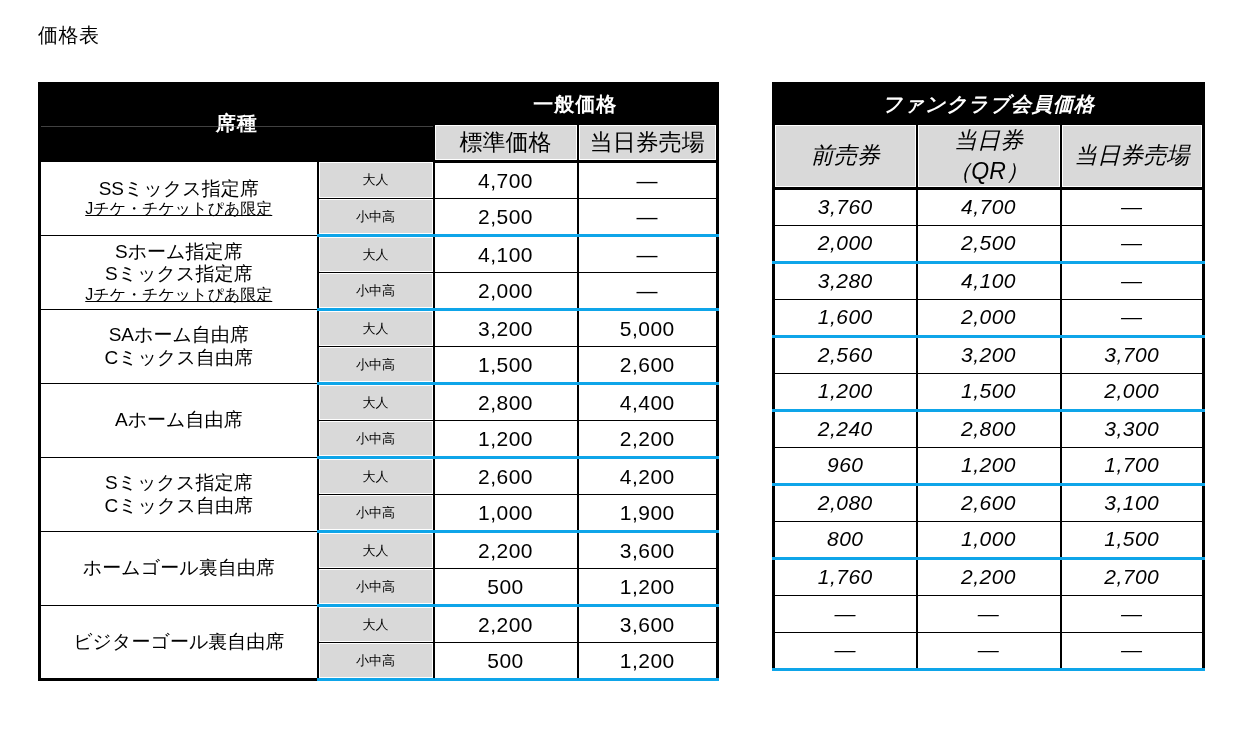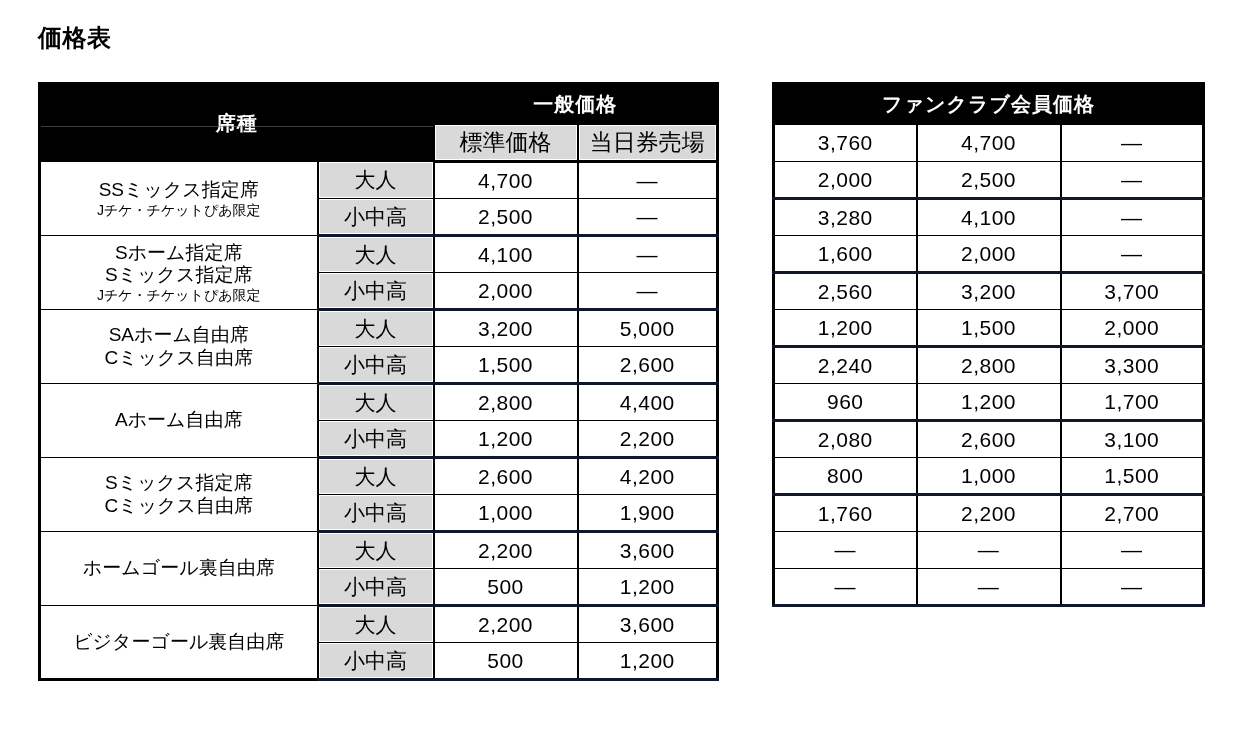--- a/index.html
+++ b/index.html
@@ -1,49 +1,49 @@
 <!DOCTYPE html>
 <html><head>
 <meta charset="utf-8">
 <style>
   html,body{margin:0;padding:0;background:#ffffff;}
   body{width:1241px;height:740px;overflow:hidden;
        font-family:"Liberation Sans","DejaVu Sans",sans-serif;color:#000;}
   .canvas{position:relative;width:1241px;height:740px;background:#fff;}
   .page-title{position:absolute;left:38px;top:22px;margin:0;
-              font-size:24px;font-weight:bold;letter-spacing:.5px;}
+              font-size:20px;font-weight:normal;letter-spacing:.5px;}
 
   table.tbl{position:absolute;top:82px;border-collapse:collapse;table-layout:fixed;
             border:3px solid #000;background:#fff;}
   .tbl-left{left:38px;}
-  .tbl-right{left:772px;}
+  .tbl-right{left:772px;font-style:italic;}
 
   .tbl th,.tbl td{border-left:2px solid #000;border-right:2px solid #000;
                   padding:0;text-align:center;vertical-align:middle;overflow:hidden;}
 
   tr.hrow1{height:41px;}
   tr.hrow2{height:37px;}
   tr.drow{height:37px;}
 
   .hrow2 th{border-bottom:3px solid #000;}
   tr.row-a td{border-bottom:1.5px solid #000;}
-  tr.row-b td{border-bottom:3px solid #0f172a;}
+  tr.row-b td{border-bottom:3px solid #0ea5e9;}
 
   th.black{background:#000;color:#fff;font-weight:bold;font-size:20px;letter-spacing:1px;}
   th.corner{position:relative;}
   .faint-line{position:absolute;left:0;right:0;top:41px;height:1px;
               background:#777;opacity:.55;}
 
   .grayc{background:#d9d9d9;box-shadow:inset 0 0 0 1px #fff;}
   th.sub{font-weight:normal;font-size:23px;}
 
-  td.age{font-size:21px;}
+  td.age{font-size:13px;}
   td.price{font-size:21px;letter-spacing:.5px;}
   td.seat{font-size:19px;line-height:1.2;}
-  .seat-note{font-size:14px;line-height:1.15;}
+  .seat-note{font-size:16px;line-height:1.15;text-decoration:underline;}
 </style>
 </head>
 <body>
 
 <div class="canvas">
   <h1 class="page-title">価格表</h1>
 
   <table class="tbl tbl-left">
     <colgroup>
         <col style="width:278px">
@@ -172,20 +172,25 @@
   <table class="tbl tbl-right">
     <colgroup>
         <col style="width:143px">
         <col style="width:144px">
         <col style="width:143px">
       </colgroup>
     <tbody>
       <tr class="hrow1">
         <th class="black" colspan="3">ファンクラブ会員価格</th>
       </tr>
+      <tr class="hrow2">
+        <th class="grayc sub">前売券</th>
+        <th class="grayc sub">当日券（QR）</th>
+        <th class="grayc sub">当日券売場</th>
+      </tr>
 
       <tr class="drow row-a">
         <td class="price">3,760</td>
         <td class="price">4,700</td>
         <td class="price">—</td>
       </tr>
       <tr class="drow row-b">
         <td class="price">2,000</td>
         <td class="price">2,500</td>
         <td class="price">—</td>

